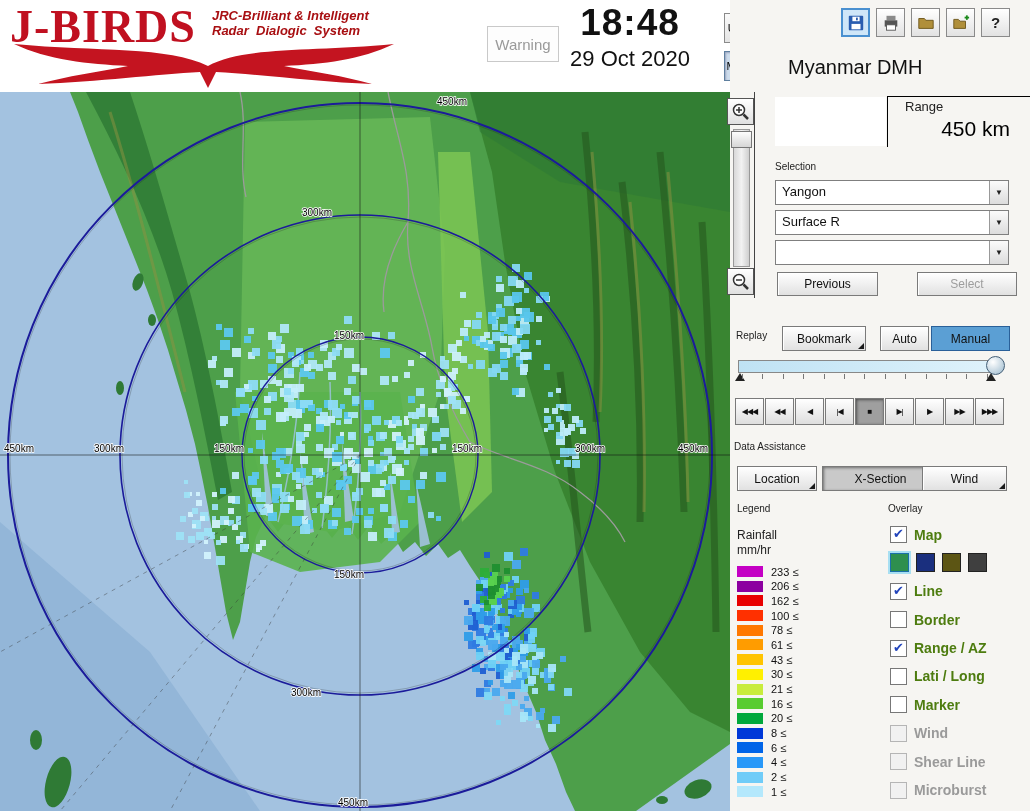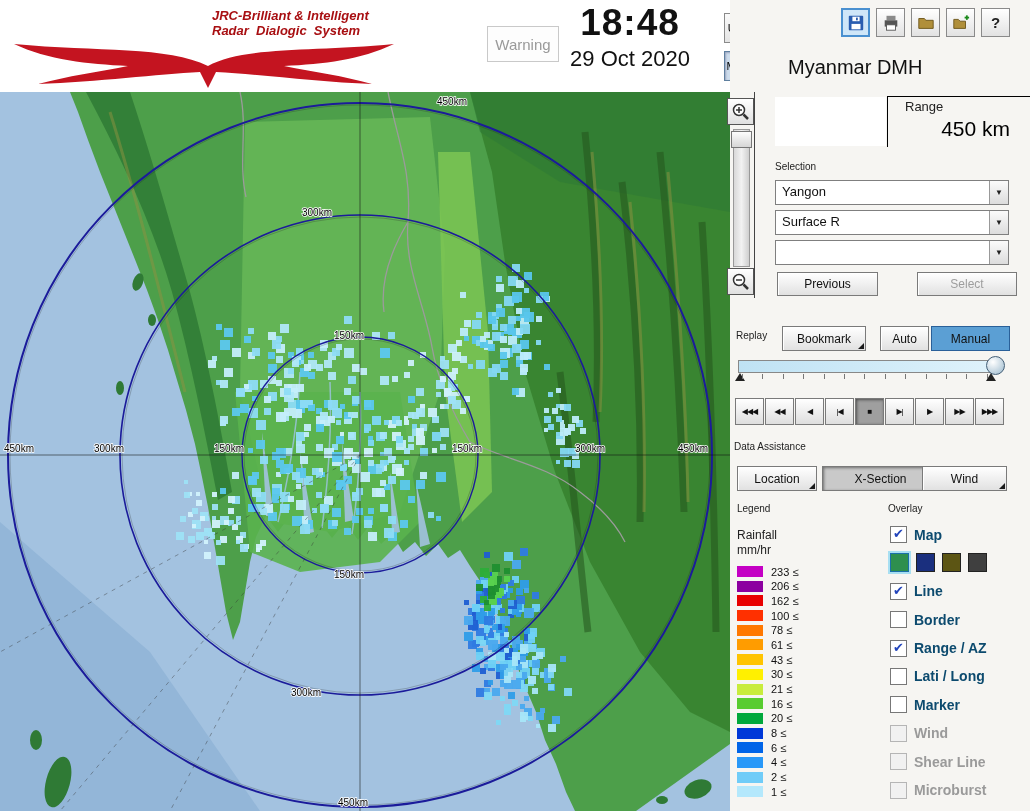--- a/index.html
+++ b/index.html
@@ -53,21 +53,21 @@
   .lg-swatch{width:26px;height:11px;}
   .lg-val{font-size:11px;color:#111;margin-left:8px;white-space:nowrap;}
   .legend-wrap{position:absolute;left:7px;top:566px;}
   .small-txt{position:absolute;font-size:12px;color:#222;}
 
   
   .overlay-wrap{position:absolute;left:160px;top:524px;width:140px;}
   .ov-row{display:flex;align-items:center;height:21px;margin-bottom:7.4px;}
   .cb{width:15px;height:15px;border:1px solid #777;background:#fff;font-size:13px;line-height:14px;text-align:center;color:#2244bb;flex:0 0 auto;}
   .cb.dis{border-color:#b5b5b5;background:#f1f1f1;}
-  .ov-label{font-size:14px;font-weight:bold;color:#0c4a6e;margin-left:7px;white-space:nowrap;}
+  .ov-label{font-size:14px;font-weight:bold;color:#4d7c0f;margin-left:7px;white-space:nowrap;}
   .ov-label.dis{color:#9a9a9a;}
   .ov-swatch{width:19px;height:19px;border:1px solid #222;margin-right:7px;box-sizing:border-box;}
   .ov-swatch.sel{border:1px solid #1b6fa8;box-shadow:0 0 0 2px #a8dff2;}
 
   
   .map{position:absolute;left:0;top:92px;width:730px;height:719px;border-top:0;}
   .map svg{display:block;}
 
   
   .zoom-btn{position:absolute;width:27px;height:27px;border:1px solid #555;background:linear-gradient(#ffffff,#e0e0e0);display:flex;align-items:center;justify-content:center;padding:0;}
@@ -75,20 +75,21 @@
   .zoom-out{left:727px;top:268px;}
   .zoom-track{position:absolute;left:733px;top:129px;width:15px;height:136px;border:1px solid #999;background:linear-gradient(90deg,#d8d8d8,#f2f2f2,#cfcfcf);}
   .zoom-thumb{position:absolute;left:731px;top:131px;width:19px;height:15px;border:1px solid #777;background:linear-gradient(#fdfdfd,#d6d6d6);}
 </style>
 </head>
 <body>
 
 <div class="page">
 
   <div class="header">
+    <div class="logo-title">J-BIRDS</div>
     <div class="logo-tag"><span>JRC-Brilliant &amp; Intelligent</span><br><span>Radar  Dialogic  System</span></div>
     <svg class="eagle" width="390" height="48" viewBox="0 0 390 48">
       <path d="M200,24 C160,4 90,10 6,2 C40,18 80,22 120,24 C90,30 60,34 30,42 C90,40 150,32 192,30 L200,46 L208,30 C250,32 310,40 364,42 C336,34 306,30 276,24 C316,22 352,18 386,2 C304,10 236,4 200,24 Z" fill="#c41420"></path>
     </svg>
     <div class="warning-btn">Warning</div>
     <div class="clock">
       <div class="time">18:48</div>
       <div class="date">29 Oct 2020</div>
     </div>
     <button class="tz-btn tz-utc">UTC</button>

